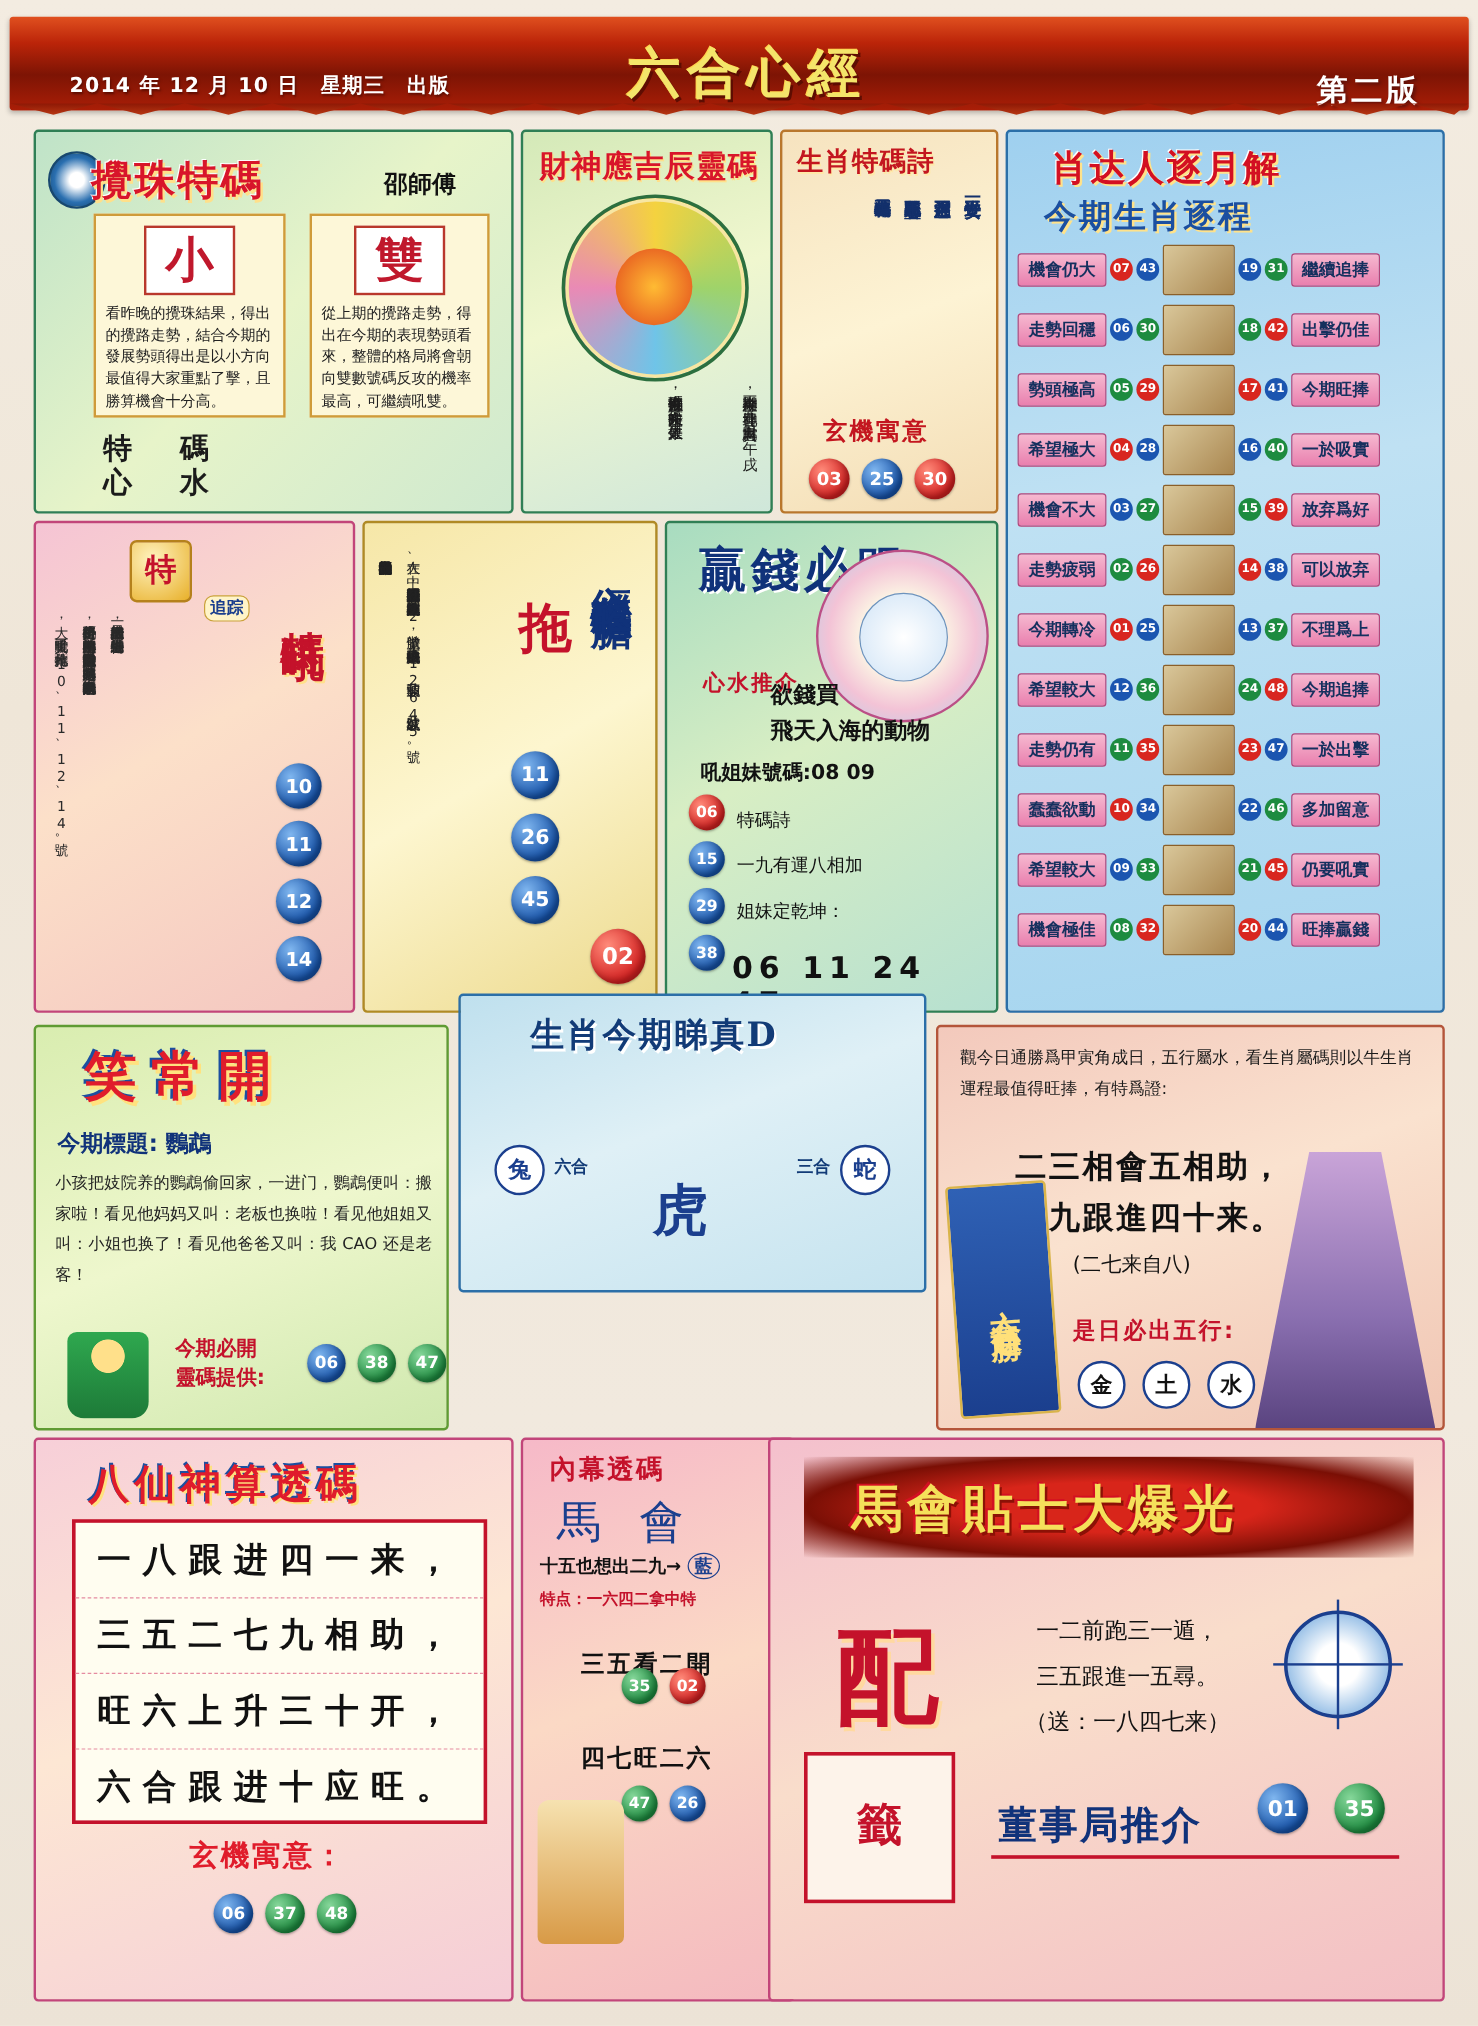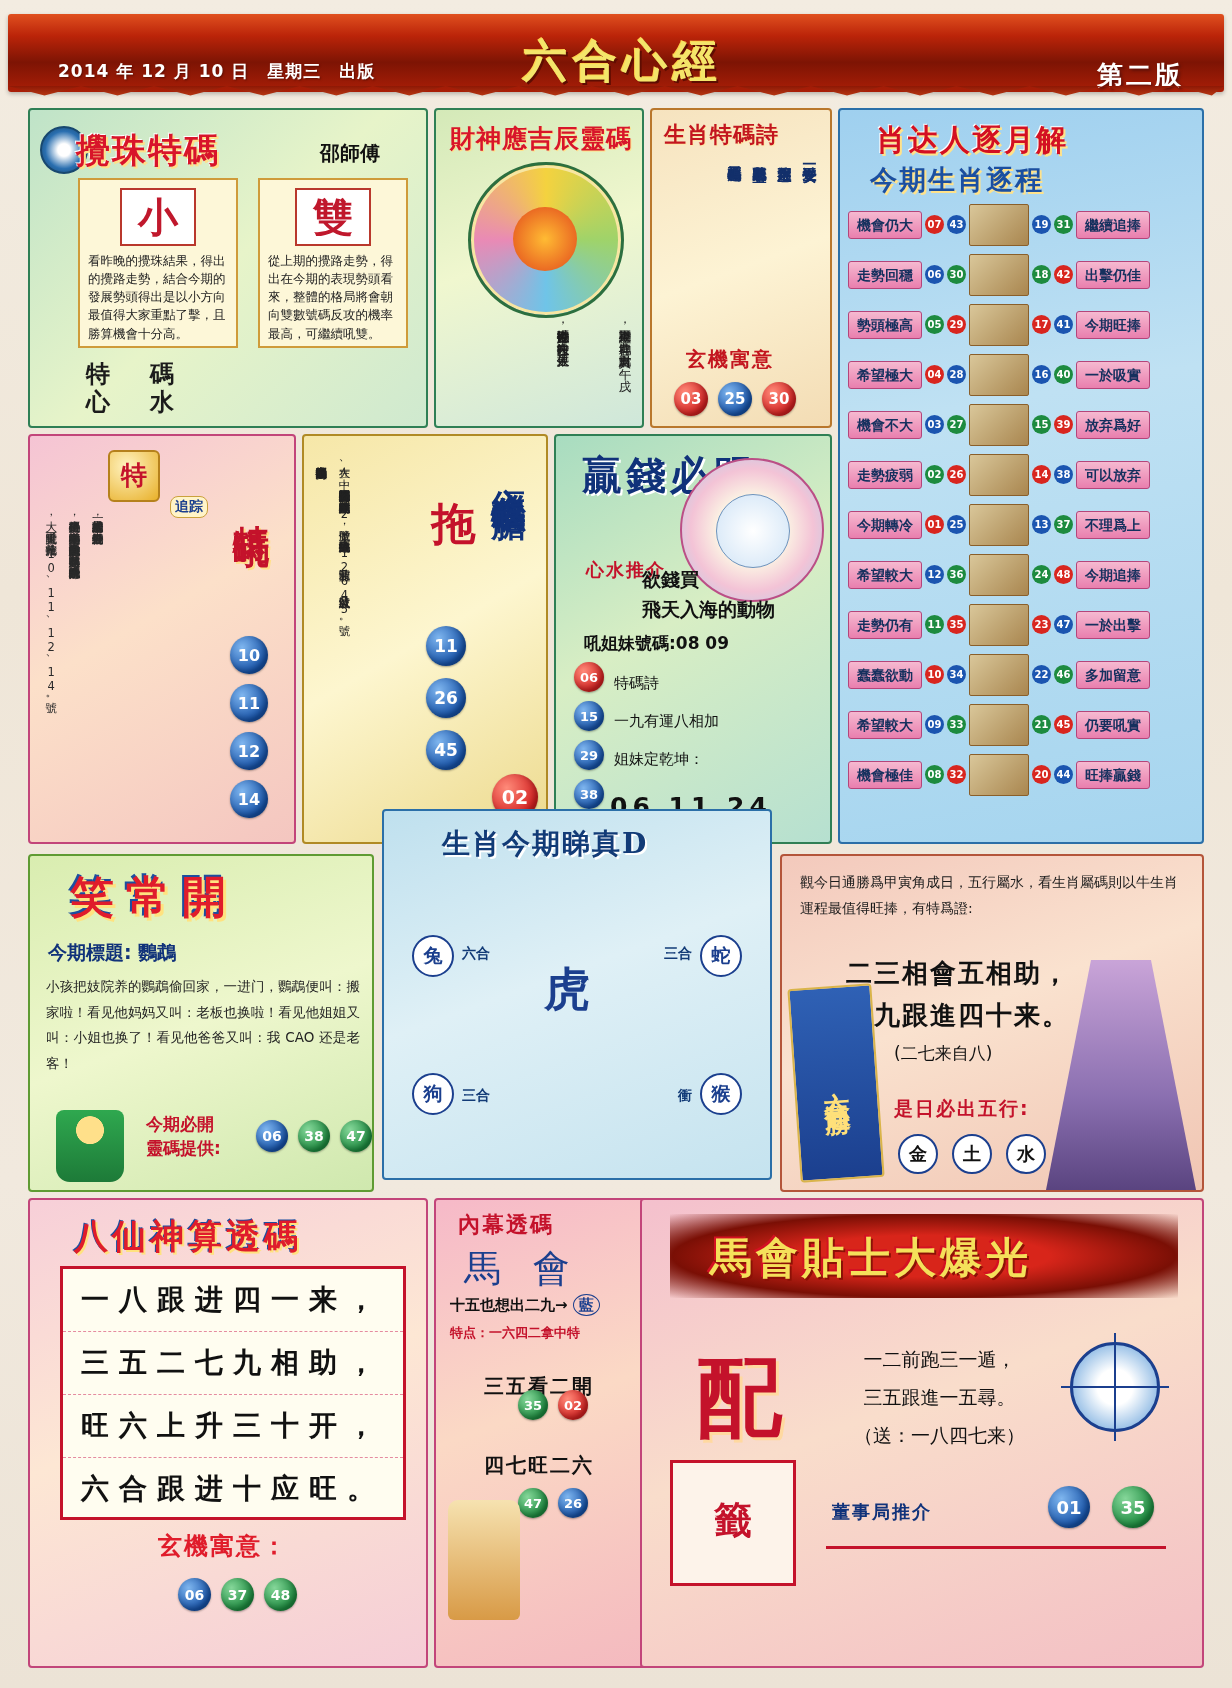--- a/index.html
+++ b/index.html
@@ -167,21 +167,21 @@
   #box8 .h{position:absolute;left:18px;top:84px;font-size:19px;font-weight:bold;color:#10327a;}
   #box8 .body{position:absolute;left:16px;top:118px;width:314px;font-size:13.5px;line-height:1.9;color:#222;text-align:justify;}
   #box8 .tail{position:absolute;left:116px;top:256px;font-size:17px;font-weight:bold;color:#c4122b;line-height:24px;}
   #box8 .ballrow{left:226px;top:264px;}
   #box8 .ball{width:32px;height:32px;font-size:14px;}
   #box8 .clown{position:absolute;left:26px;top:254px;width:68px;height:72px;
         background:radial-gradient(circle at 50% 28%,#ffe08a 22%,transparent 23%),
                    linear-gradient(180deg,#2fa84f,#1d7a38);border-radius:8px 8px 14px 14px;}
 
   
-  #box9{left:382px;top:809px;width:390px;height:371px;
+  #box9{left:382px;top:828px;width:390px;height:249px;
         background:linear-gradient(160deg,#bfe0ee,#dff0f6 45%,#c5e3ef);border:2px solid #2b6fa8;}
   #box9 .t{position:absolute;left:58px;top:14px;font-size:28px;font-weight:bold;color:#123b77;
         letter-spacing:2px;text-shadow:2px 2px 0 #fff;}
   #box9 .center{position:absolute;left:160px;top:148px;font-size:46px;font-weight:bold;color:#1b3f8e;
         font-family:"DejaVu Serif","Liberation Serif",serif;}
   .zcircle{position:absolute;width:38px;height:38px;border-radius:50%;border:2px solid #1b3f8e;
         background:#fff;color:#1b3f8e;font-size:19px;font-weight:bold;display:flex;align-items:center;justify-content:center;}
   .zlabel{position:absolute;font-size:14px;color:#123b77;font-weight:bold;}
   
   #box10{left:780px;top:854px;width:424px;height:338px;
@@ -236,21 +236,21 @@
   #box13 .t{position:absolute;left:68px;top:30px;font-size:42px;font-weight:bold;color:#f5e05a;
         letter-spacing:4px;text-shadow:2px 2px 0 #8c1106,-2px -2px 0 #d31022;}
   #box13 .starburst{position:absolute;left:28px;top:14px;width:508px;height:84px;
         background:radial-gradient(ellipse at 50% 50%,#d8251a 35%,#7a0f05 70%,rgba(122,15,5,0));}
   #box13 .pei{position:absolute;left:54px;top:140px;font-size:86px;font-weight:bold;color:#c4122b;
         text-shadow:3px 3px 0 #ffd9a0;font-family:"DejaVu Serif","Liberation Serif",serif;}
   #box13 .body{position:absolute;left:212px;top:140px;font-size:19px;color:#111;line-height:38px;text-align:center;}
   #box13 .seal{position:absolute;left:28px;top:260px;width:120px;height:120px;border:3px solid #c4122b;
         background:#fdf3ea;}
   #box13 .seal span{display:block;text-align:center;line-height:114px;font-size:38px;color:#c4122b;font-weight:bold;}
-  #box13 .dir{position:absolute;left:190px;top:300px;font-size:18px;font-weight:bold;color:#10327a;letter-spacing:2px;}
+  #box13 .dir{position:absolute;left:190px;top:300px;font-size:32px;font-weight:bold;color:#10327a;letter-spacing:2px;}
   #box13 .ballrow{left:406px;top:286px;gap:22px;}
   #box13 .ball{width:42px;height:42px;font-size:18px;}
   #box13 .target{position:absolute;right:42px;top:142px;width:84px;height:84px;border-radius:50%;
         border:3px solid #1b3f8e;background:radial-gradient(circle,#fff 30%,#9fc4e8 70%);}
   #box13 .target:before,#box13 .target:after{content:"";position:absolute;background:#1b3f8e;}
   #box13 .target:before{left:50%;top:-12px;width:2px;height:108px;margin-left:-1px;}
   #box13 .target:after{top:50%;left:-12px;height:2px;width:108px;margin-top:-1px;}
   #box13 .underline{position:absolute;left:184px;top:346px;width:340px;height:3px;background:#c4122b;}
 </style>
 </head>

